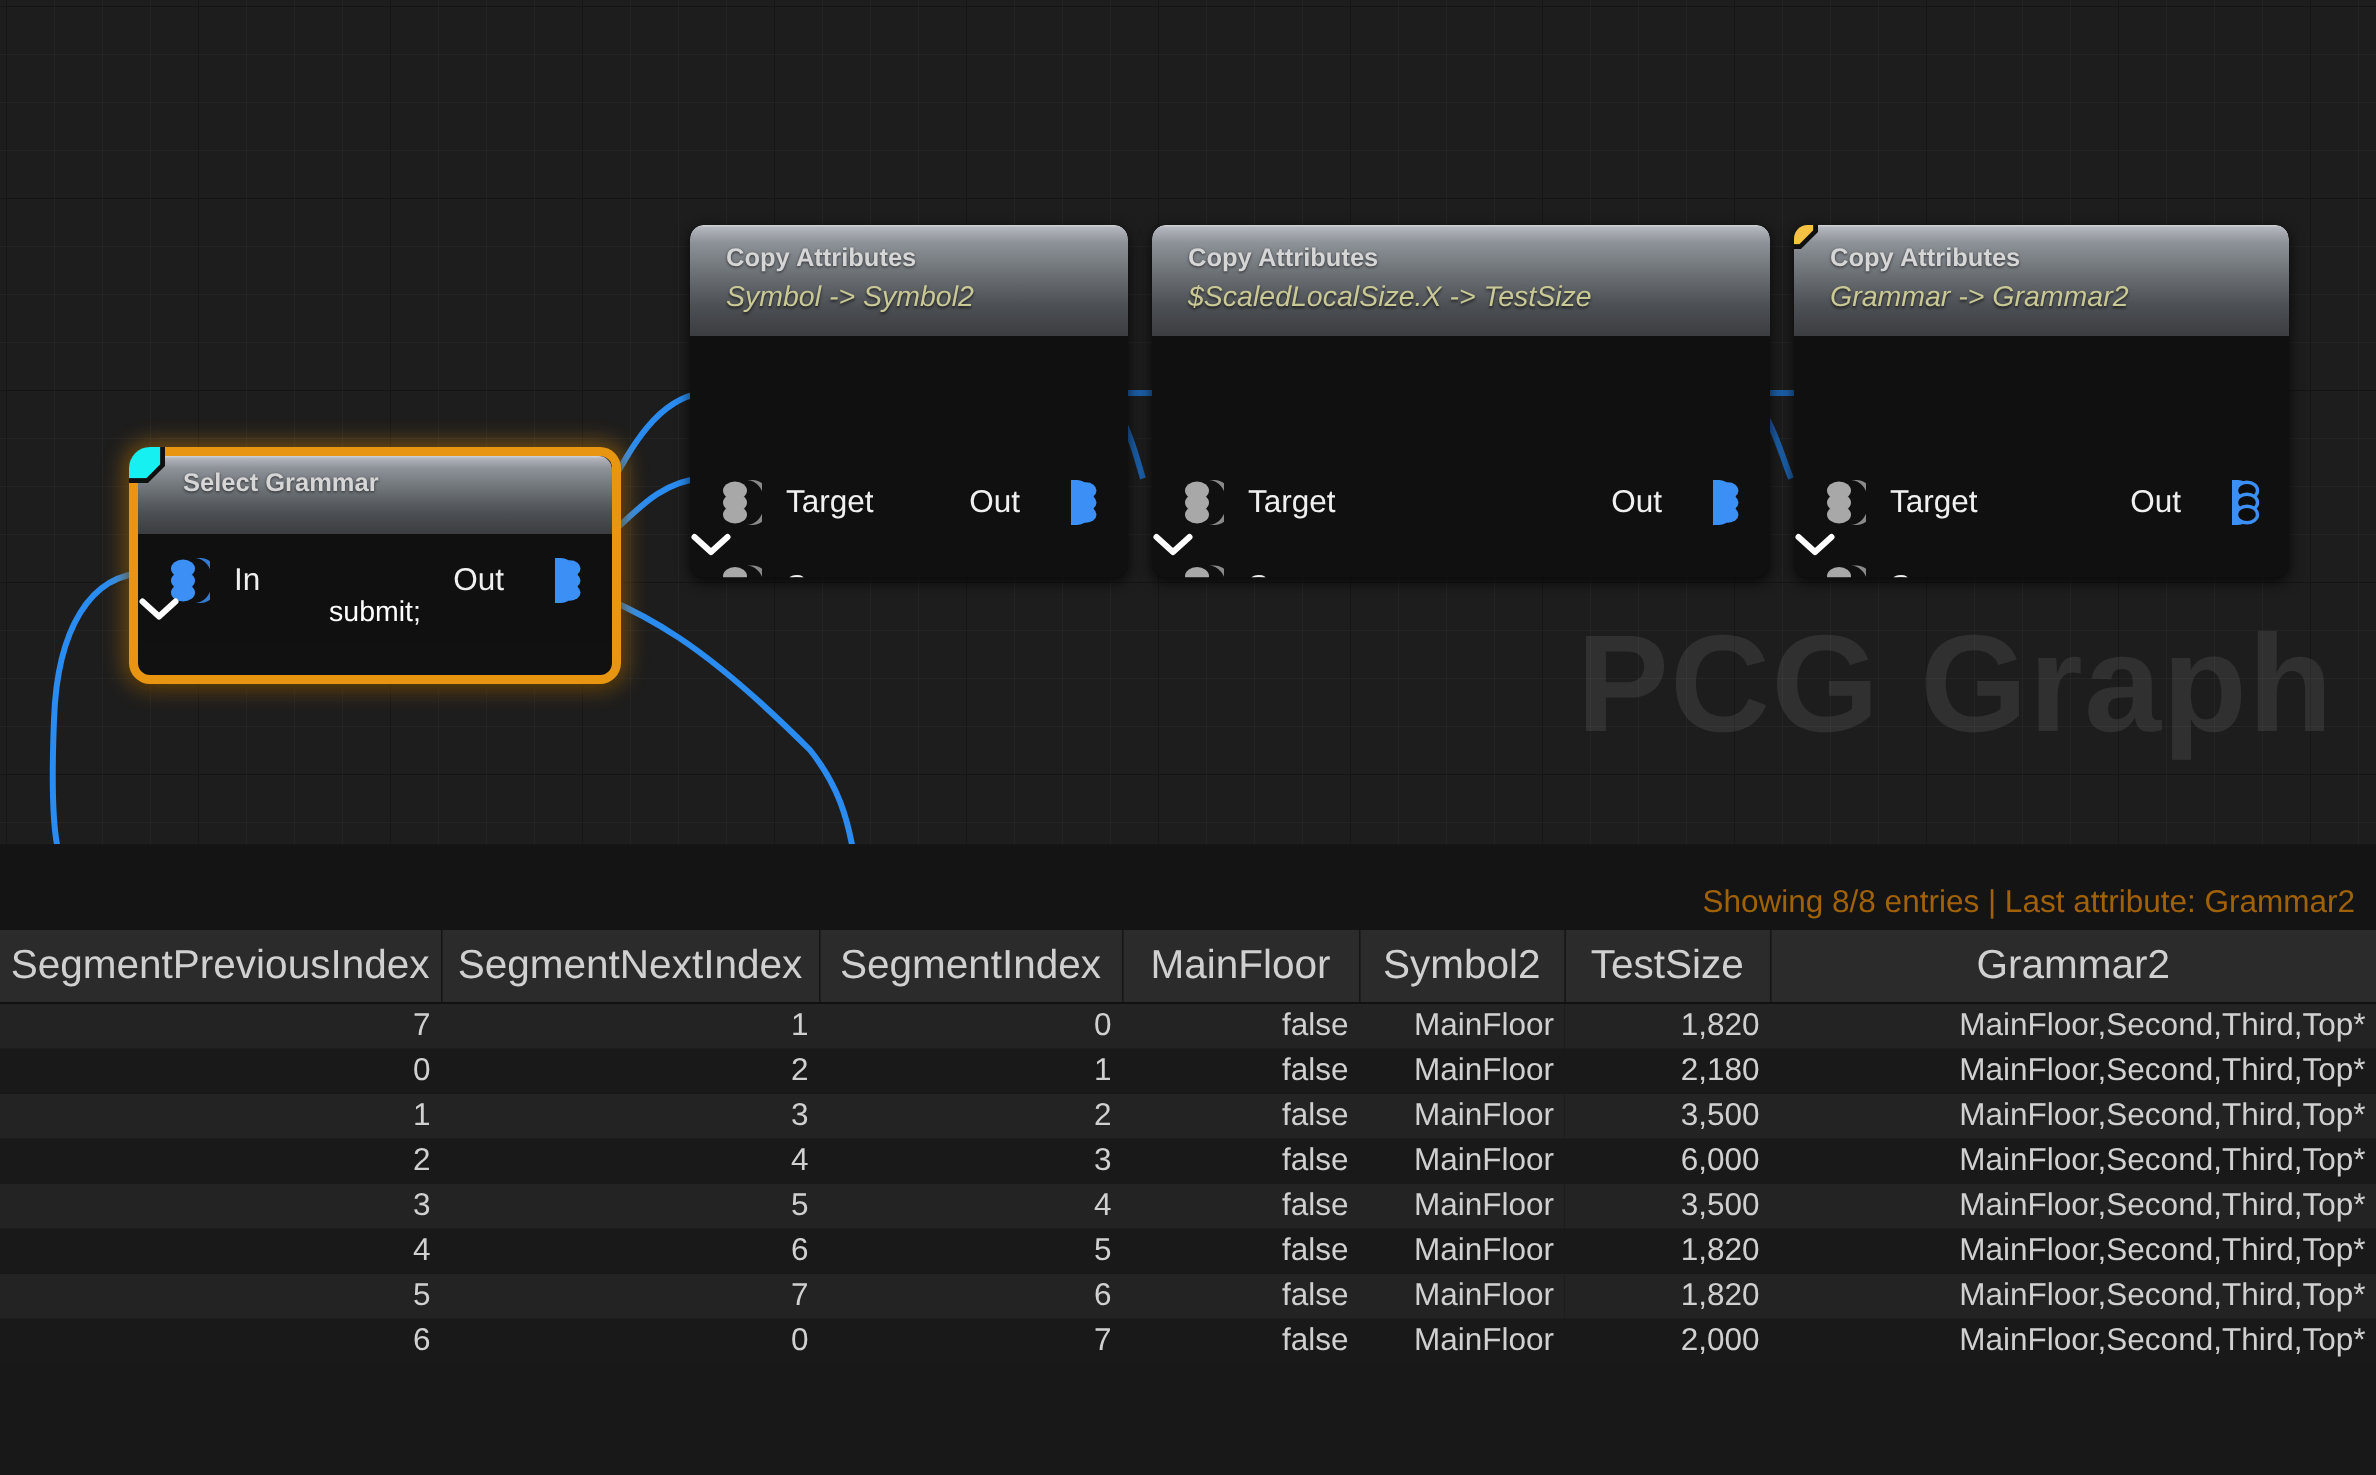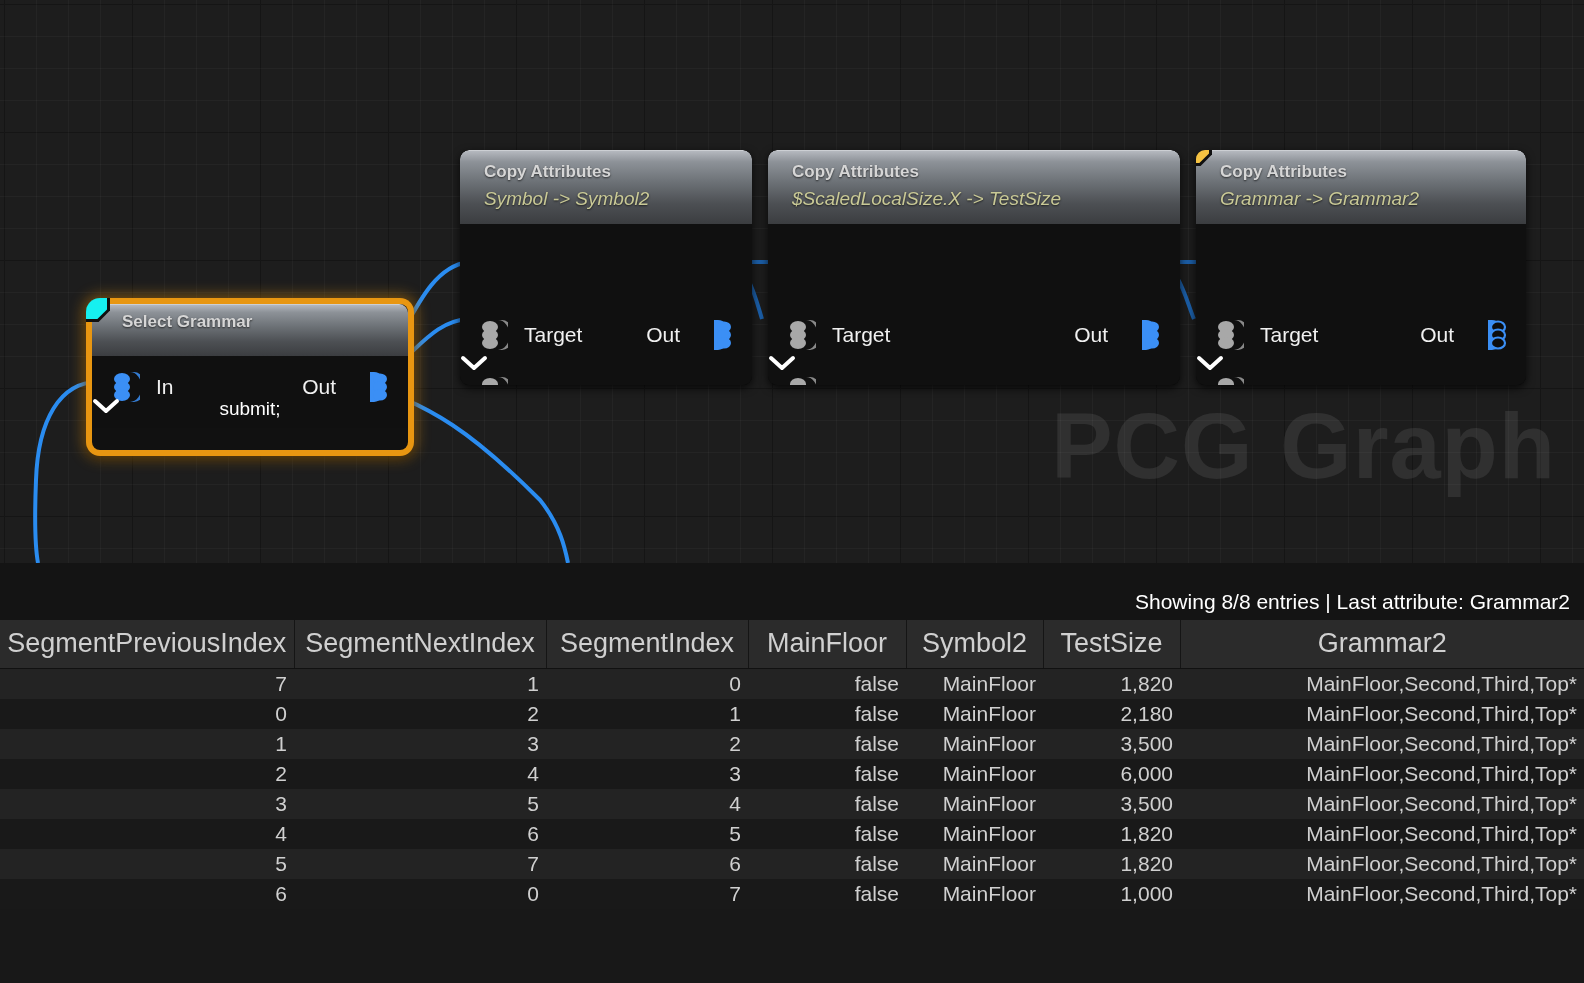--- a/index.html
+++ b/index.html
@@ -23,21 +23,21 @@
       linear-gradient(to right, rgba(0,0,0,0.55) 1px, transparent 1px),
       linear-gradient(to bottom, rgba(0,0,0,0.55) 1px, transparent 1px);
     background-size: 32px 32px, 32px 32px, 128px 128px, 128px 128px;
     background-position: 4px 4px, 4px 4px, 4px 4px, 4px 4px;
     overflow: hidden;
   }
 
   
   #watermark {
     position: absolute;
-    right: 28px; top: 394px;
+    right: 28px; top: 404px;
     font-size: 92px;
     font-weight: bold;
     color: rgba(255,255,255,0.085);
     letter-spacing: 1px;
     user-select: none;
     white-space: nowrap;
   }
 
   
   #wires { position: absolute; left: 0; top: 0; width: 1584px; height: 563px; pointer-events: none; }
@@ -111,21 +111,21 @@
   .octagon-inner {
     position: absolute; inset: 3px;
     clip-path: polygon(30% 0%, 70% 0%, 100% 30%, 100% 70%, 70% 100%, 30% 100%, 0% 70%, 0% 30%);
   }
 
   
   #sheet { position: absolute; left: 0; top: 563px; width: 1584px; height: 420px; background: #181818; }
   #sheet-topbar { position: relative; height: 57px; background: #141414; }
   #sheet-status {
     position: absolute; right: 14px; bottom: 6px;
-    font-size: 21px; color: #ffffff; white-space: nowrap;
+    font-size: 21px; color: #a16207; white-space: nowrap;
   }
 
   table#data-table { width: 1584px; border-collapse: collapse; table-layout: fixed; }
   table#data-table th {
     background: #2b2b2b;
     color: #d0d0d0;
     font-size: 27px;
     font-weight: normal;
     height: 48px;
     text-align: center;
@@ -465,20 +465,20 @@
           <td>MainFloor</td>
           <td>1,820</td>
           <td class="col-grammar">MainFloor,Second,Third,Top*</td>
         </tr>
         <tr>
           <td>6</td>
           <td>0</td>
           <td>7</td>
           <td>false</td>
           <td>MainFloor</td>
-          <td>1,000</td>
+          <td>2,000</td>
           <td class="col-grammar">MainFloor,Second,Third,Top*</td>
         </tr>
       </tbody>
     </table>
   </div>
 
 </div>
 
 </body></html>

